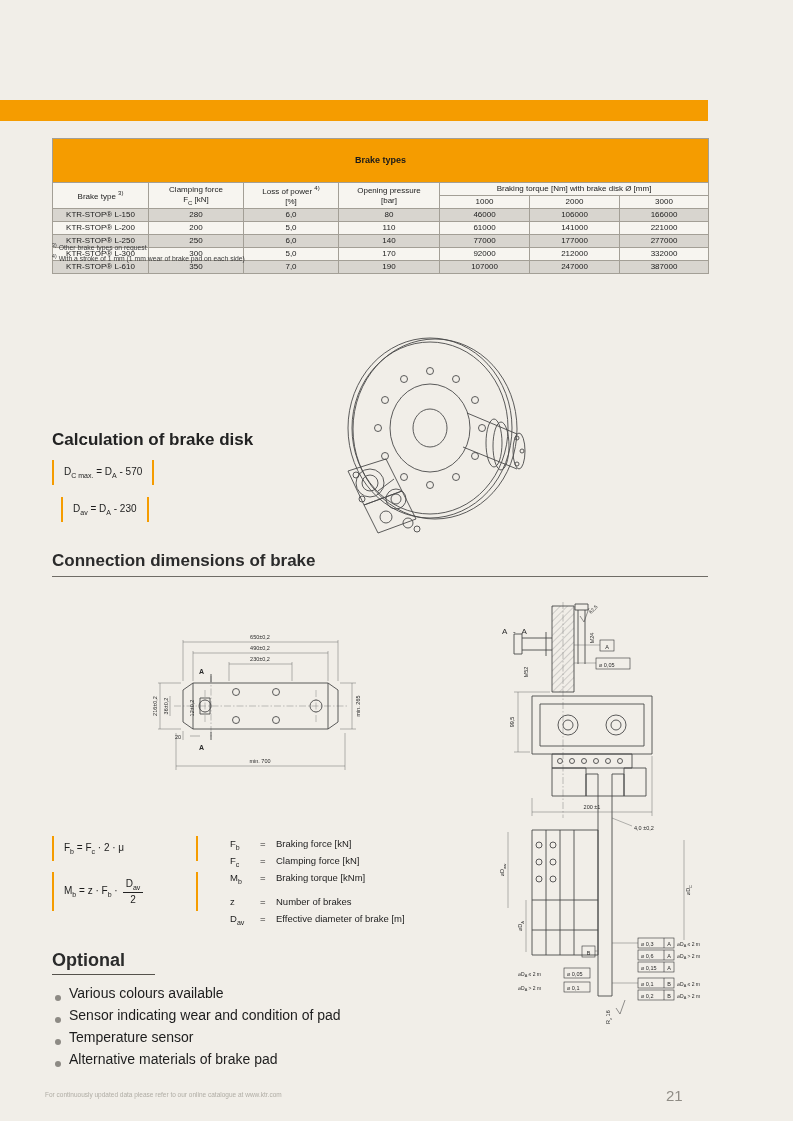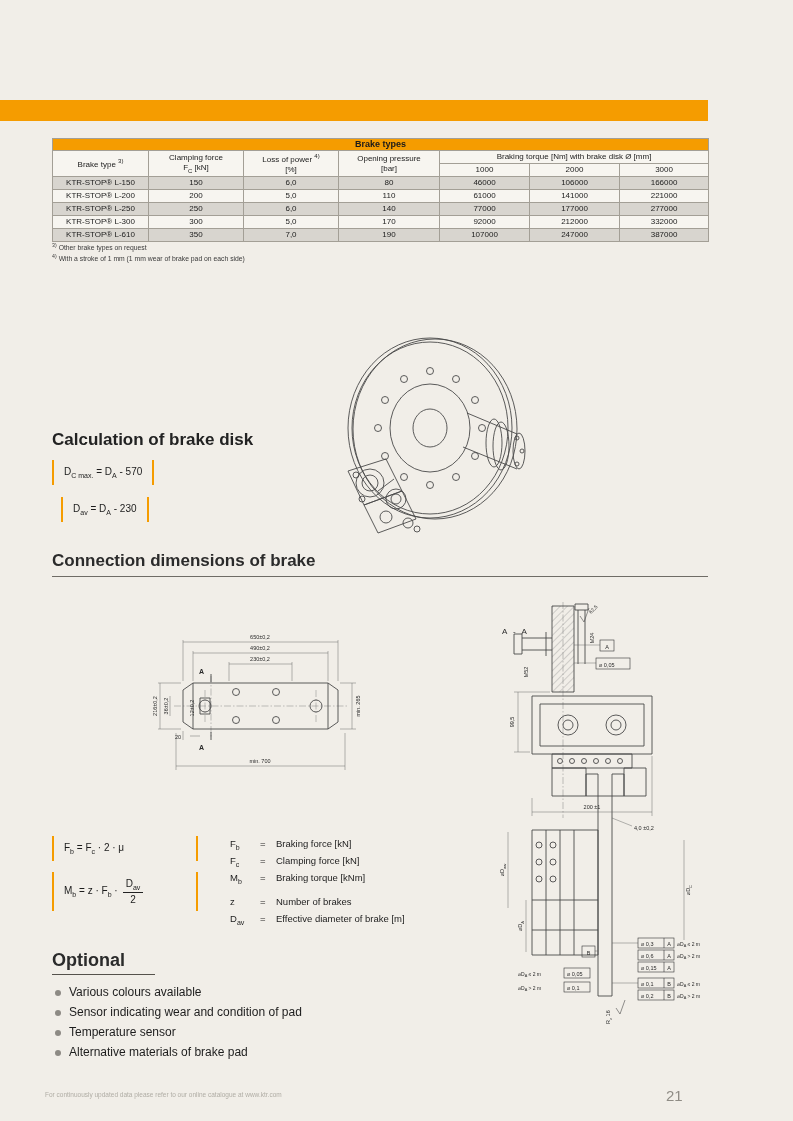--- a/index.html
+++ b/index.html
@@ -17,21 +17,21 @@
   
   .brake-table {
     left:52px; top:138px; width:656px;
     border-collapse:collapse; table-layout:fixed;
     font-size:8px; color:#1c1c1c; background:transparent;
   }
   .brake-table th, .brake-table td {
     border:1px solid #a39f96; padding:1px 2px; text-align:center;
     font-weight:normal; background:#f7f5f0; line-height:1.25;
   }
-  .brake-table th.t-title { font-weight:bold; font-size:9px; padding:0; color:#1a1a1a;margin-top:38px; }
+  .brake-table th.t-title { font-weight:bold; font-size:9px; padding:16px; color:#1a1a1a;margin-top:38px; }
   .brake-table tbody tr.odd td { background:#d8d5cf; }
   .brake-table sup { font-size:6px; }
   .brake-table sub { font-size:6px; }
 
   .footnotes { left:52px; top:242px; font-size:6.8px; color:#3a3a3a; line-height:1.45; }
   .footnotes sup { font-size:5.2px; margin-right:2px; }
 
   
   .calc-heading { left:52px; top:430px; font-size:17px; font-weight:bold; color:#222; }
   .section-heading {
@@ -57,21 +57,21 @@
   
   .legend { left:230px; top:838px; width:240px; font-size:9.5px; color:#1c1c1c; }
   .lrow { display:flex; align-items:baseline; height:17px; }
   .lrow.gap { margin-top:7px; }
   .lsym { width:30px; }
   .leq  { width:16px; }
   .legend sub { font-size:7px; }
 
   
   .optional-list { left:55px; top:985px; width:320px; list-style:none; }
-  .optional-list li { display:flex; align-items:center; margin-bottom:6px; font-size:12px; color:#1d1d1d; }
+  .optional-list li { display:flex; align-items:flex-end; margin-bottom:6px; font-size:14px; color:#1d1d1d; }
   .bullet { width:6px; height:6px; border-radius:50%; background:#8d8a84; margin:2.5px 8px 0 0; flex:0 0 auto; }
 
   
   .footer-note { left:45px; top:1091px; font-size:6.5px; color:#b0ada5; }
   .page-number { left:666px; top:1087px; font-size:15px; color:#8f8c85; }
 
   
   svg text { fill:#2a2a2a; font-family:"Liberation Sans", sans-serif; font-size:5.5px; }
   svg .s    { stroke:#4a4a4a; stroke-width:0.9; fill:none; stroke-linejoin:round; }
   svg .sthin{ stroke:#4a4a4a; stroke-width:0.6; fill:none; }
@@ -121,21 +121,21 @@
       </tr>
       <tr>
         <th>1000</th>
         <th>2000</th>
         <th>3000</th>
       </tr>
     </thead>
     <tbody>
       <tr class="odd">
         <td>KTR-STOP® L-150</td>
-        <td>150</td>
+        <td>280</td>
         <td>6,0</td>
         <td>80</td>
         <td>46000</td>
         <td>106000</td>
         <td>166000</td>
       </tr>
       <tr>
         <td>KTR-STOP® L-200</td>
         <td>200</td>
         <td>5,0</td>

